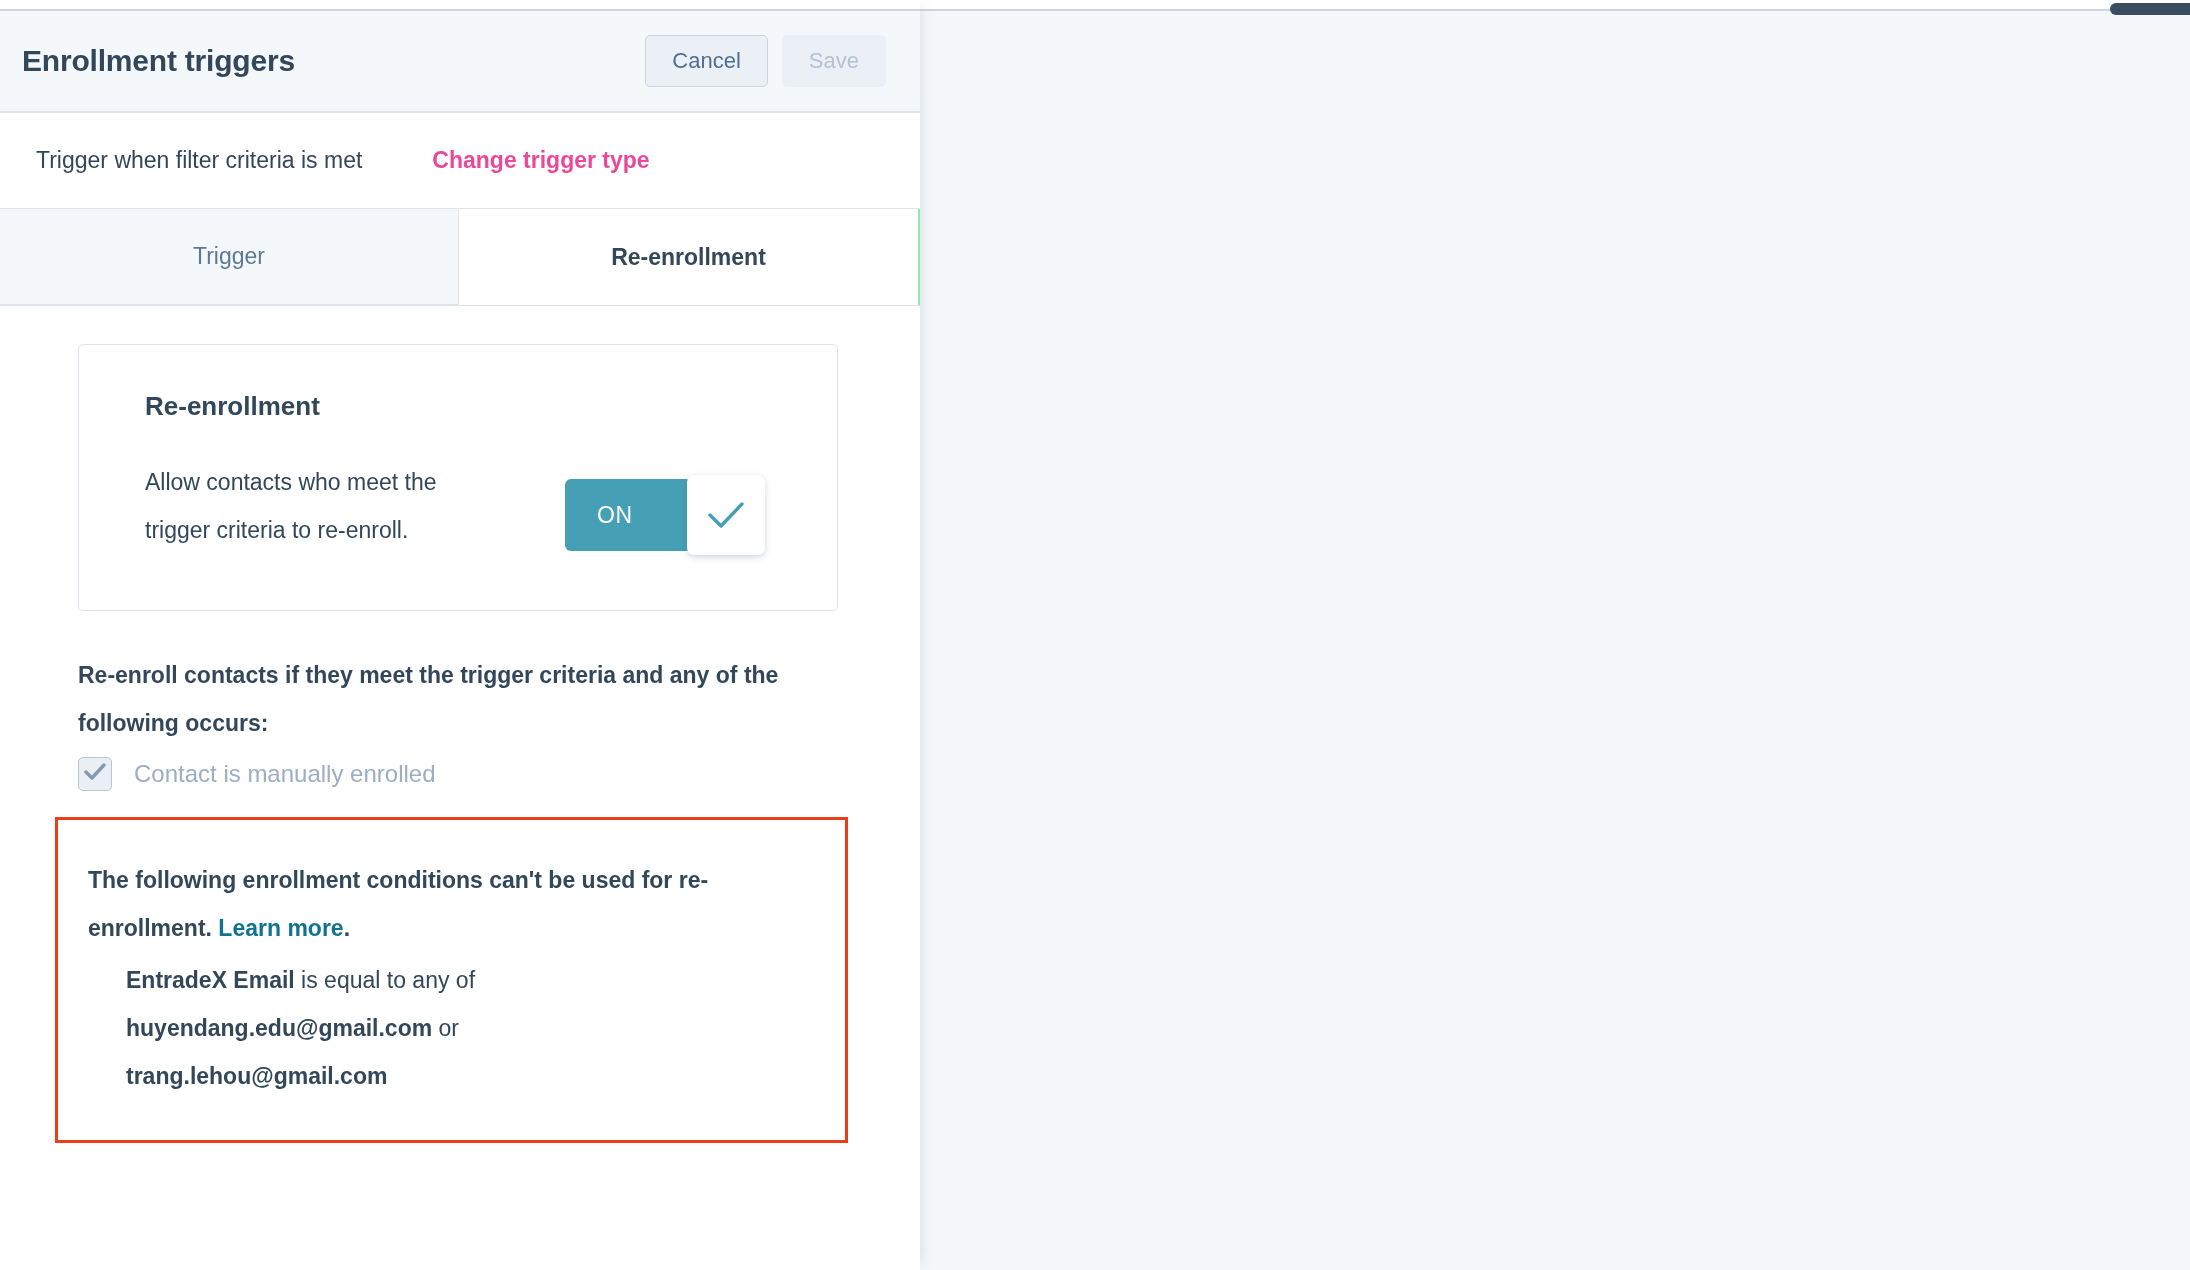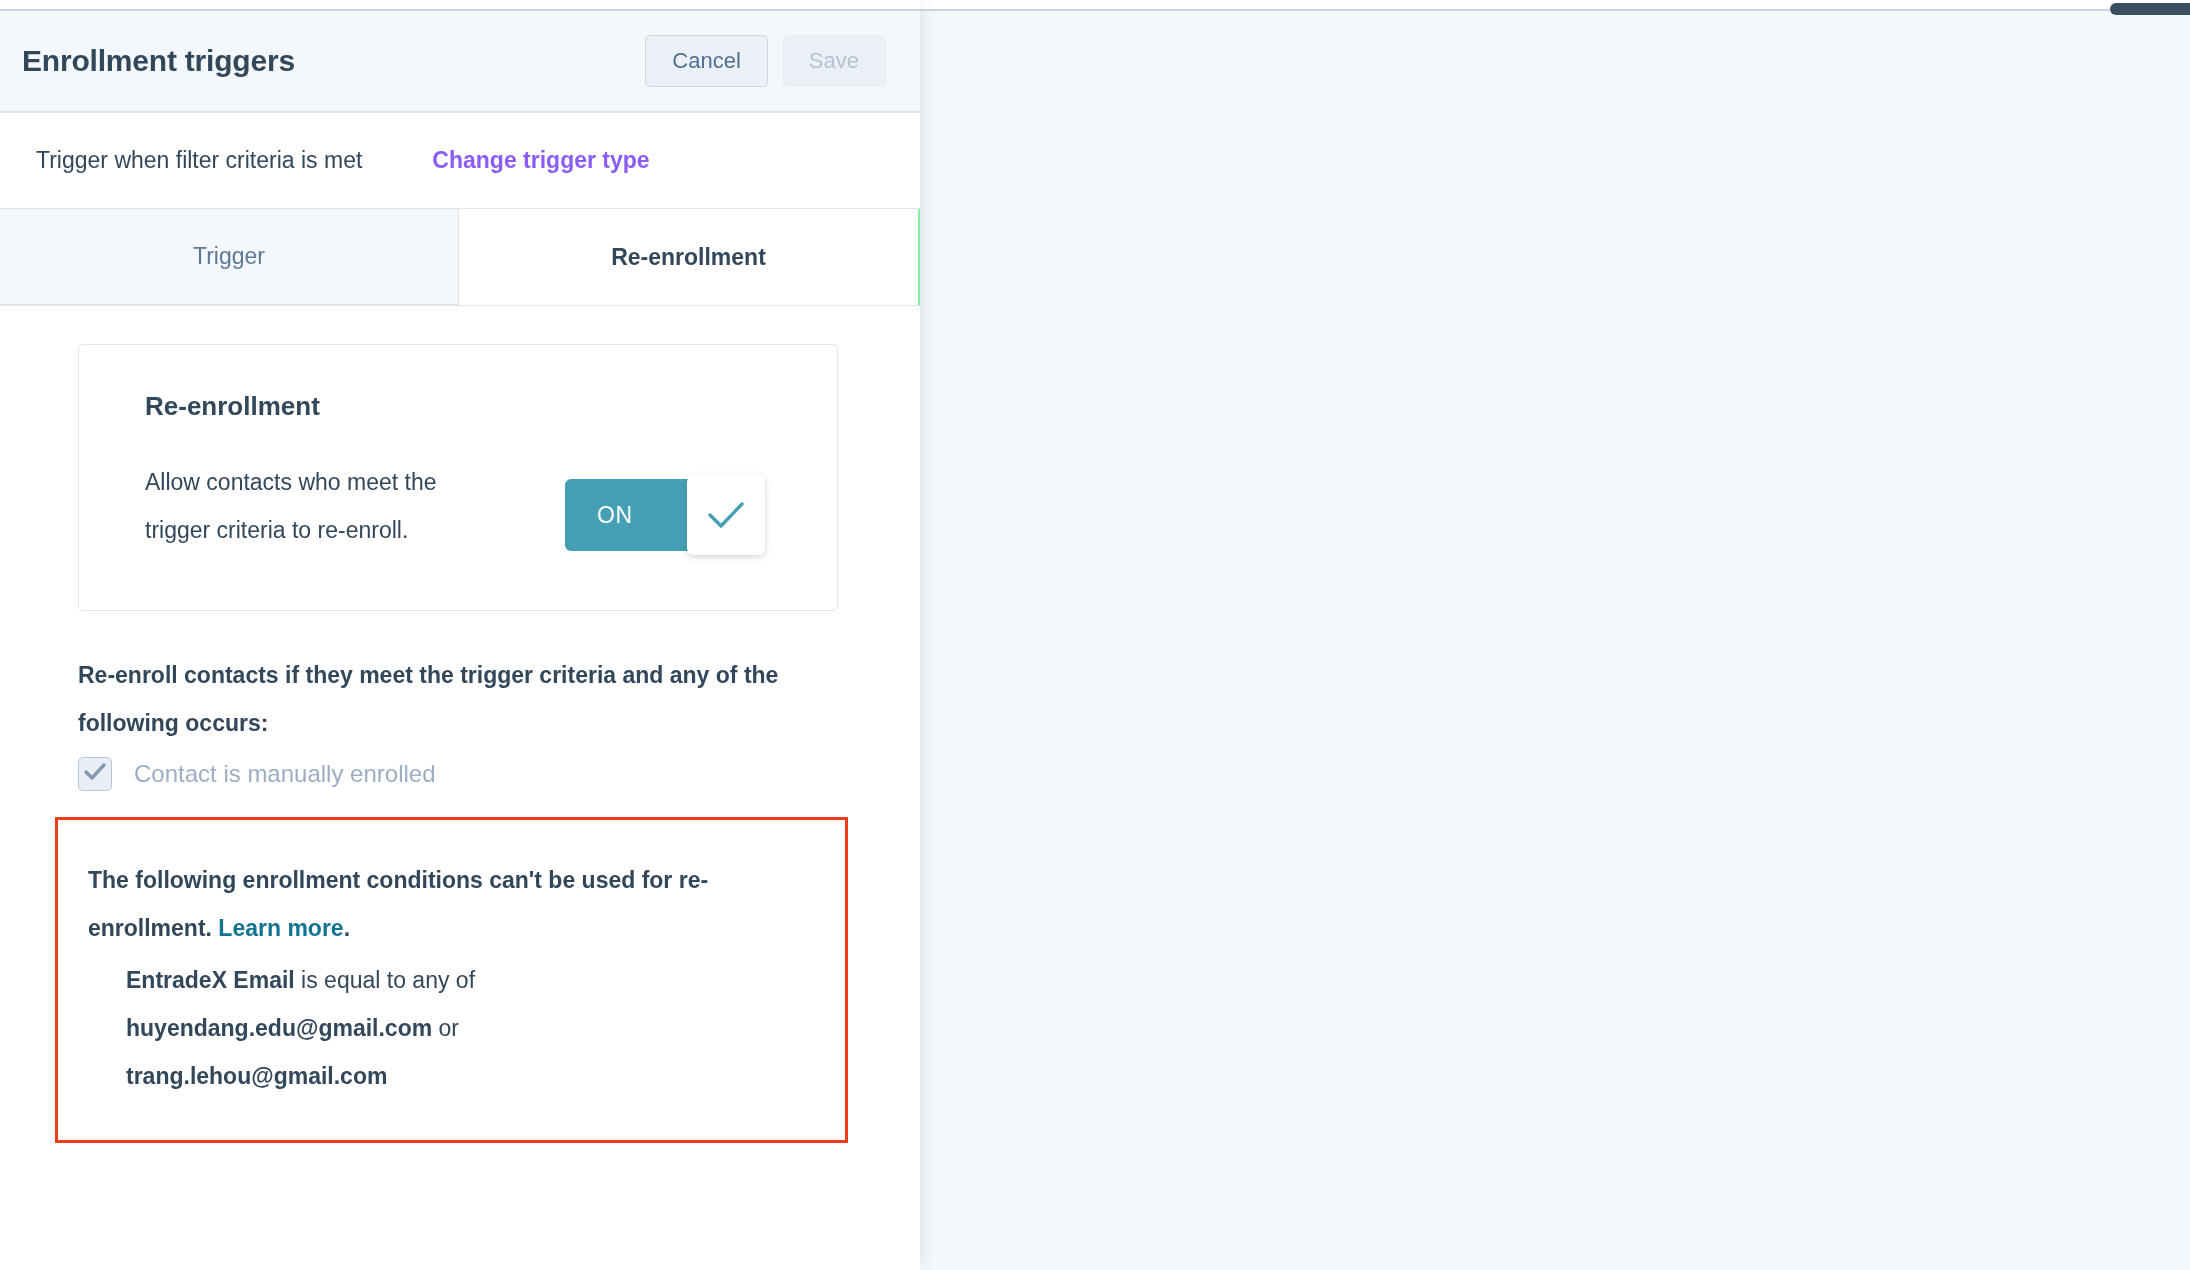--- a/index.html
+++ b/index.html
@@ -88,21 +88,21 @@
     align-items: center;
     padding: 0 36px 0 36px;
     box-sizing: border-box;
     background: #ffffff;
   }
   .trigger-type-text { font-size: 23px; color: #33475b; }
   .change-trigger-link {
     margin-left: 70px;
     font-size: 23px;
     font-weight: bold;
-    color: #8b5cf6;
+    color: #ec4899;
     cursor: pointer;
   }
 
   
   .tabs {
     flex: 0 0 auto;
     height: 96px;
     display: flex;
     border-bottom: 1px solid #dfe3eb;
     background: #86efac;

